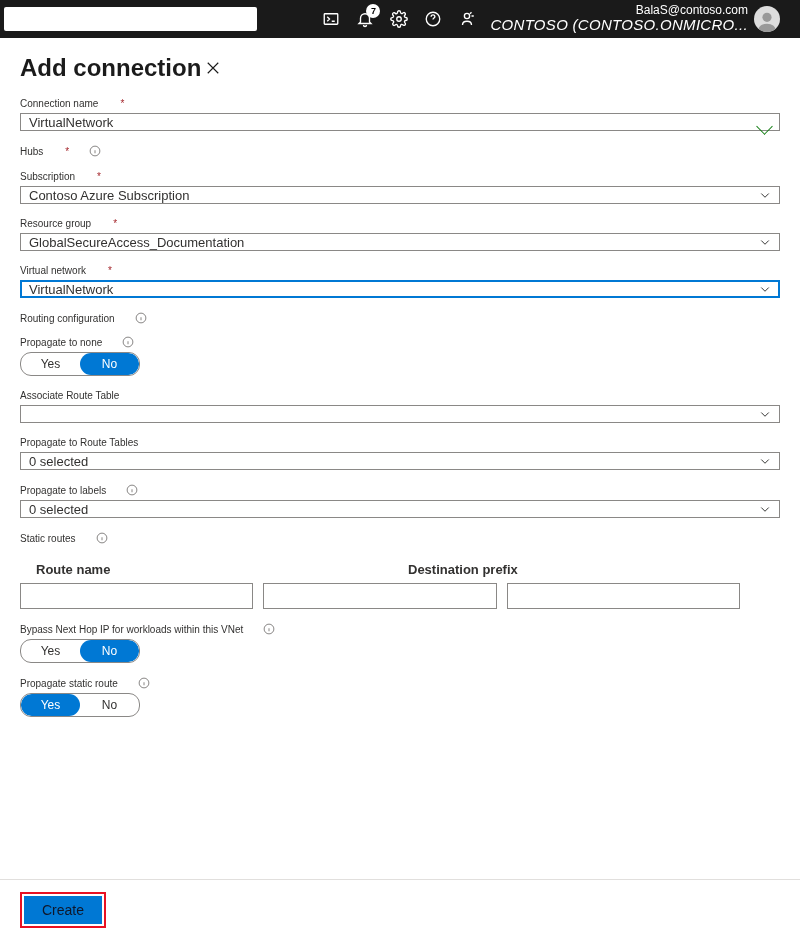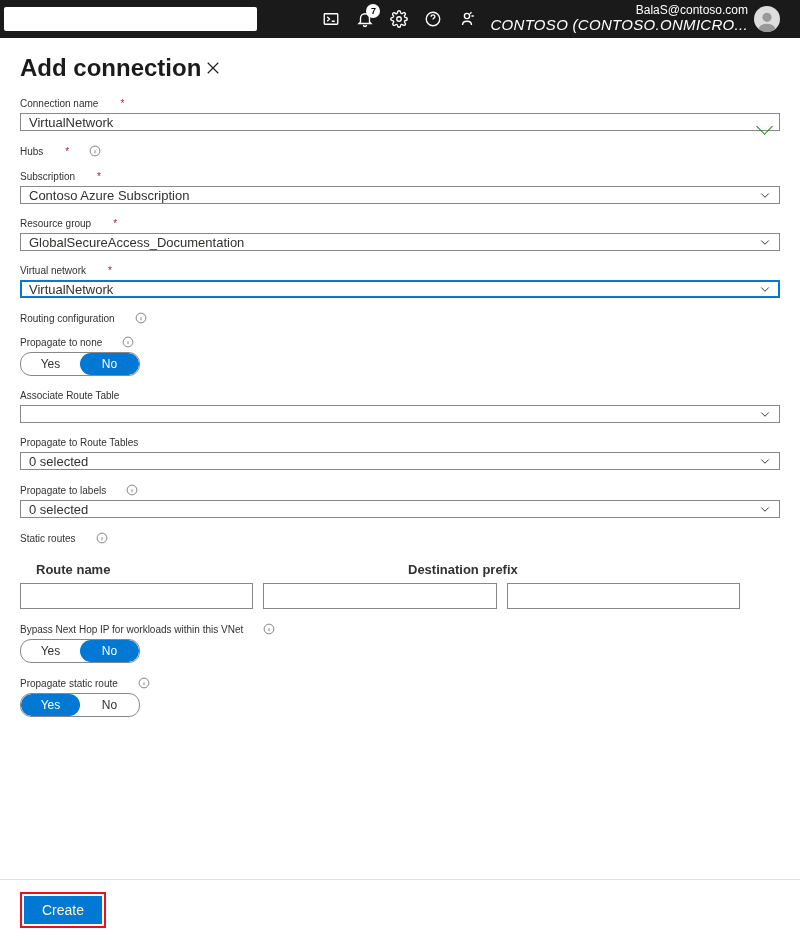--- a/index.html
+++ b/index.html
@@ -45,21 +45,21 @@
   .toggle-half { flex:1; display:flex; align-items:center; justify-content:center; font-size:12px; color:#323130;}
   .toggle-half.active { background: #0078d4; color: #fff; border-radius: 11px; }
 
   .table-header { display: flex; gap: 24px; margin-top: 8px; padding: 6px 0; font-weight: 600; font-size: 13px; }
   .table-header > div { flex: 1; padding-left: 16px; }
   .table-row { display: flex; gap: 10px; }
   .table-row input { flex:1; border:1px solid #8a8886; height: 26px; padding: 4px 8px; font-size:13px; }
 
   
   .footer { position: absolute; bottom: 0; left: 0; right: 0; border-top: 1px solid #e1dfdd; padding: 12px 20px; background:#fff;}
-  .create-btn { background: #0078d4; color: #fef9c3; border: none; padding: 6px 18px; font-size: 14px; cursor: pointer; }
+  .create-btn { background: #0078d4; color: #0f172a; border: none; padding: 6px 18px; font-size: 14px; cursor: pointer; }
   .create-highlight { display:inline-block; border: 2px solid #e81123; padding: 2px; }
 
   .chev svg { width:12px; height:12px; display:block; }
 </style>
 </head>
 <body>
 
 <div class="topbar">
   <div class="search-box"></div>
   <div class="topbar-spacer"></div>

